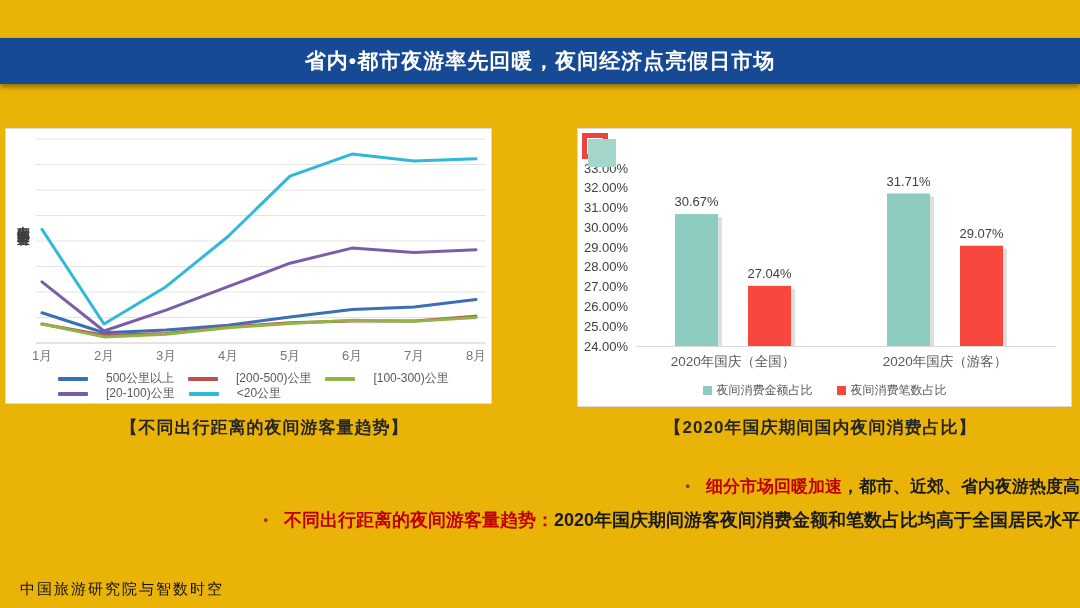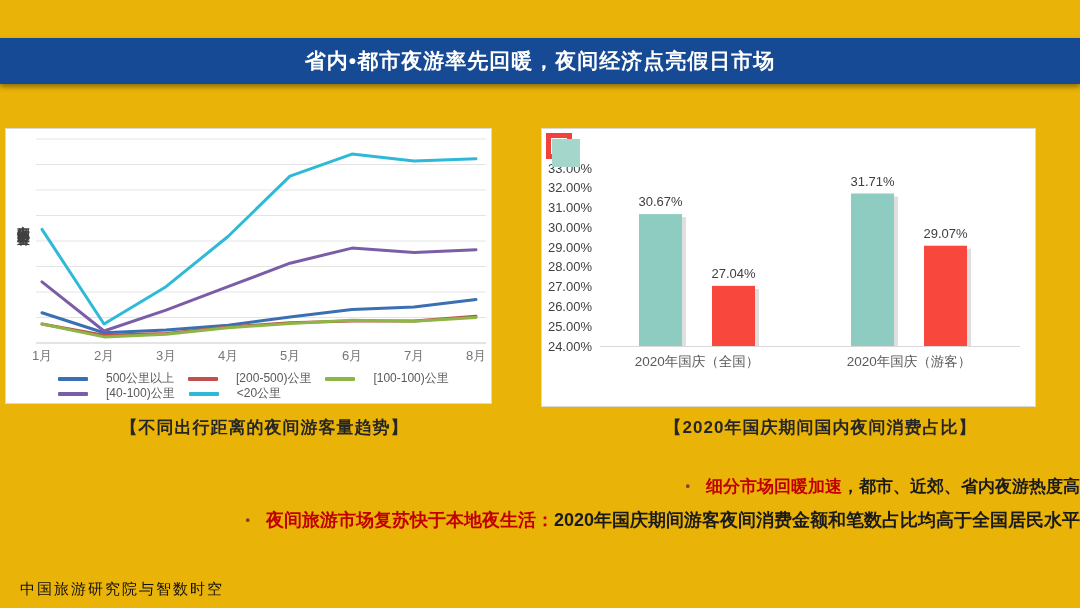--- a/index.html
+++ b/index.html
@@ -6,21 +6,21 @@
   body{font-family:"Liberation Sans","DejaVu Sans",sans-serif;}
   .slide{position:relative;width:1080px;height:608px;background:#eab308;overflow:hidden;}
 
   .banner{position:absolute;left:0;top:38px;width:100%;height:46px;
           background:var(--banner,#164a94);display:flex;align-items:center;justify-content:center;
           box-shadow:0 3px 5px rgba(0,0,0,.38);}
   .banner span{color:#ffffff;font-size:21px;font-weight:700;letter-spacing:1px;}
 
   .panel{position:absolute;background:#ffffff;border:1px solid var(--panel_border,#d9d9d9);box-sizing:border-box;}
   .panel-left{left:5px;top:128px;width:487px;height:276px;}
-  .panel-right{left:541px;top:128px;width:495px;height:279px;padding-left:45px;}
+  .panel-right{left:577px;top:128px;width:495px;height:279px;padding-left:45px;}
 
   .chart-box{position:absolute;left:0;top:0;right:0;}
 
   .ylab{position:absolute;left:8px;top:86px;writing-mode:vertical-rl;text-orientation:upright;
         font-size:13px;font-weight:700;color:#404040;letter-spacing:2px;}
 
   .line-legend{position:absolute;left:52px;top:242px;width:402px;display:flex;flex-wrap:wrap;
                column-gap:14px;row-gap:0;font-size:12px;color:var(--axis_text,#595959);}
   .lg-item{display:flex;align-items:center;gap:18px;line-height:15px;height:15px;}
   .lg-line{display:inline-block;width:30px;height:4px;border-radius:1px;}
@@ -88,25 +88,25 @@
         <div class="lg-item">
           <span class="lg-line" style="background: rgb(58, 112, 179);"></span>
           <span>500公里以上</span>
         </div>
         <div class="lg-item">
           <span class="lg-line" style="background: rgb(192, 80, 77);"></span>
           <span>[200-500)公里</span>
         </div>
         <div class="lg-item">
           <span class="lg-line" style="background: rgb(141, 182, 70);"></span>
-          <span>[100-100)公里</span>
+          <span>[100-300)公里</span>
         </div>
         <div class="lg-item">
           <span class="lg-line" style="background: rgb(122, 93, 168);"></span>
-          <span>[40-100)公里</span>
+          <span>[20-100)公里</span>
         </div>
         <div class="lg-item">
           <span class="lg-line" style="background: rgb(47, 185, 216);"></span>
           <span>&lt;20公里</span>
         </div>
       </div>
   </div>
   <div class="caption caption-left">【不同出行距离的夜间游客量趋势】</div>
 
   <div class="panel panel-right">
@@ -134,26 +134,36 @@
           <rect x="386" y="119.72666666666666" width="43" height="97.27333333333334" fill="#c9c9c9" opacity="0.6"></rect>
           <rect x="382" y="116.72666666666666" width="43" height="100.27333333333334" fill="#f8473d"></rect>
           <text x="403.5" y="108.72666666666666" text-anchor="middle" font-size="13" fill="#404040">29.07%</text>
           <text x="155" y="237" text-anchor="middle" font-size="13.5" fill="#595959">2020年国庆（全国）</text>
           <text x="367" y="237" text-anchor="middle" font-size="13.5" fill="#595959">2020年国庆（游客）</text>
         </svg></div>
     <div class="artifact">
       <div class="artifact-red"></div>
       <div class="artifact-teal"></div>
     </div>
+    <div id="bar-legend" class="bar-legend">
+        <div class="bg-item">
+          <span class="bg-sq" style="background: rgb(142, 203, 193);"></span>
+          <span>夜间消费金额占比</span>
+        </div>
+        <div class="bg-item">
+          <span class="bg-sq" style="background: rgb(248, 71, 61);"></span>
+          <span>夜间消费笔数占比</span>
+        </div>
+      </div>
   </div>
   <div class="caption caption-right">【2020年国庆期间国内夜间消费占比】</div>
 
   <div class="bullets">
     <div class="bullet-line bl1">
       <span class="bdot">•</span><span class="red">细分市场回暖加速</span><span class="dark">，都市、近郊、省内夜游热度高</span>
     </div>
     <div class="bullet-line bl2">
-      <span class="bdot">•</span><span class="red">夜间旅游市场复苏快于本地夜生活：</span><span class="dark">2020年国庆期间游客夜间消费金额和笔数占比均高于全国居民水平</span>
+      <span class="bdot">•</span><span class="red">不同出行距离的夜间游客量趋势：</span><span class="dark">2020年国庆期间游客夜间消费金额和笔数占比均高于全国居民水平</span>
     </div>
   </div>
 
   <div class="footer">中国旅游研究院与智数时空</div>
 </div>
 
 </body></html>

